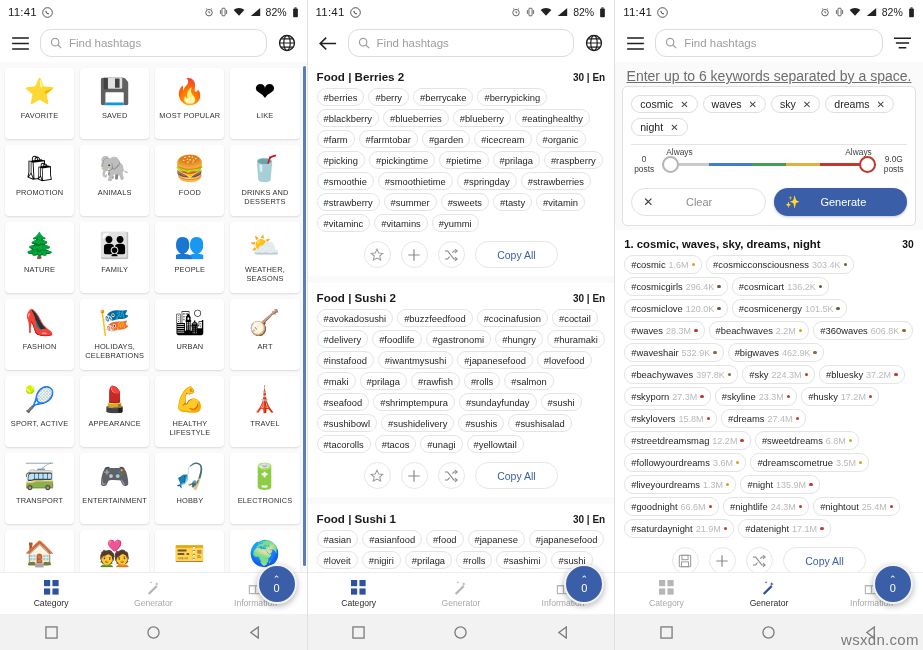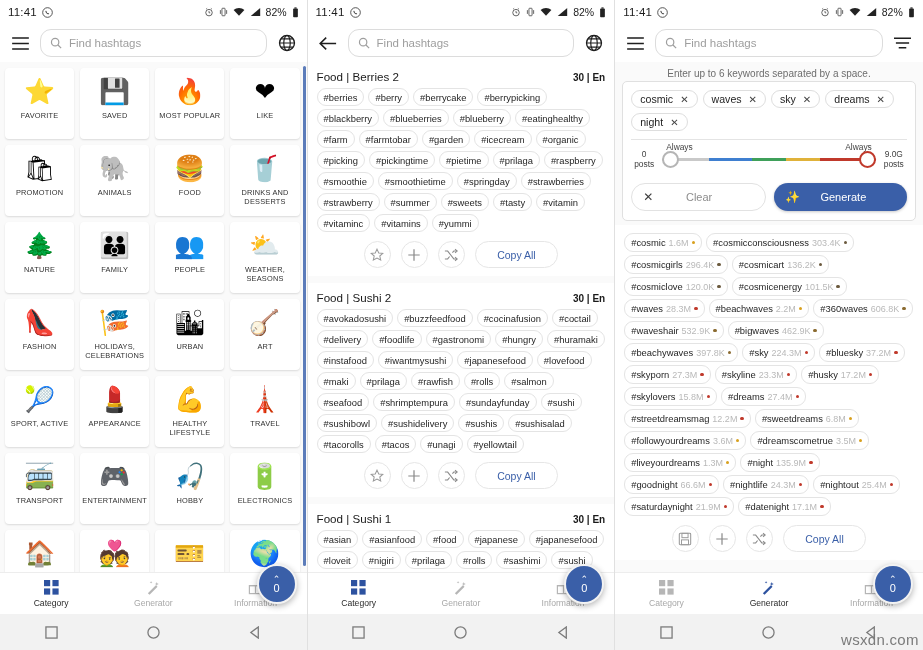--- a/index.html
+++ b/index.html
@@ -46,41 +46,41 @@
   .cat .emoji { font-size: 25px; line-height: 29px; }
   .cat .lbl { font-size: 7.4px; color: #303030; text-align: center;
               line-height: 9px; margin-top: 5px; padding: 0 2px;
               letter-spacing: .2px; word-break: break-word; }
   .scrollbar { position: absolute; right: 1px; top: 4px; width: 2.5px; height: 500px;
                background: #5c7cba; border-radius: 2px; }
 
   
   .section { background: #ffffff; margin: 0 0 7px 0; padding: 8px 9px 4px 9px; }
   .sec-head { display: flex; align-items: baseline; margin-bottom: 5px; }
-  .sec-title { font-size: 11.6px; font-weight: normal; color: #1a1a1a; }
+  .sec-title { font-size: 11.6px; font-weight: bold; color: #1a1a1a; }
   .sec-meta { margin-left: auto; font-size: 10px; font-weight: bold; color: #1a1a1a; }
   .tags { display: flex; flex-wrap: wrap; gap: 3px 4px; }
   .tag { border: 1px solid #e4e4e4; border-radius: 9px; background: #fff;
          padding: 1.5px 6px; font-size: 9.4px; color: #262626; white-space: nowrap;
          cursor: pointer; line-height: 13px; }
   .tag .cnt { color: #b9b9b9; margin-left: 3px; font-size: 9px; }
   .tag .dot { display: inline-block; width: 3.5px; height: 3.5px; border-radius: 50%;
               margin-left: 3px; vertical-align: 1.5px; }
   .actions { display: flex; align-items: center; justify-content: center;
              gap: 10px; padding: 9px 0 4px 0; }
   .abtn { width: 27px; height: 27px; border: 1px solid #e6e6e6; border-radius: 50%;
           background: #fff; display: flex; align-items: center; justify-content: center;
           cursor: pointer; color: #8a8a8a; }
   .copyall { height: 27px; min-width: 83px; border: 1px solid #e6e6e6; border-radius: 14px;
              background: #fff; display: flex; align-items: center; justify-content: center;
              font-size: 10.5px; color: #3a5fa8; cursor: pointer; }
 
   
   .genwrap { padding: 4px 7px 0 7px; }
-  .hint { text-align: center; font-size: 10px; color: #6d6d6d; margin: 2px 0 2px 0; }
+  .hint { text-align: center; font-size: 14px; color: #6d6d6d; margin: 2px 0 2px 0; text-decoration: underline; }
   .card { border: 1px solid #e0e0e0; border-radius: 5px; background: #fff;
           padding: 8px 8px 9px 8px; }
   .kwrow { display: flex; flex-wrap: wrap; gap: 5px; }
   .kw { border: 1px solid #dedede; border-radius: 11px; background: #fff;
         padding: 2px 8px; font-size: 10.6px; color: #1e1e1e; display: flex;
         align-items: center; gap: 7px; cursor: pointer; }
   .kw .x { color: #444; font-size: 10px; }
   .sliderzone { border-top: 1px solid #e4e4e4; margin-top: 8px; padding-top: 6px;
                 display: flex; align-items: center; gap: 5px; position: relative; }
   .sl-end { font-size: 8.4px; color: #3f3f3f; text-align: center; line-height: 10px;
@@ -760,20 +760,24 @@
             </div>
             <div class="genbtn">
               <span class="w">✨</span>
               <span class="t">Generate</span>
             </div>
           </div>
         </div>
       </div>
       <div id="p3results">
           <div class="section" style="margin: 4px 0px 0px;">
+            <div class="sec-head">
+              <span class="res-title">1. cosmic, waves, sky, dreams, night</span>
+              <span class="res-cnt">30</span>
+            </div>
             <div class="tags">
               <span class="tag"><span>#cosmic</span><span class="cnt">1.6M</span><span class="dot" style="background:#d8a01e"></span></span>
               <span class="tag"><span>#cosmicconsciousness</span><span class="cnt">303.4K</span><span class="dot" style="background:#6b5a3e"></span></span>
               <span class="tag"><span>#cosmicgirls</span><span class="cnt">296.4K</span><span class="dot" style="background:#6b5a3e"></span></span>
               <span class="tag"><span>#cosmicart</span><span class="cnt">136.2K</span><span class="dot" style="background:#6b5a3e"></span></span>
               <span class="tag"><span>#cosmiclove</span><span class="cnt">120.0K</span><span class="dot" style="background:#6b5a3e"></span></span>
               <span class="tag"><span>#cosmicenergy</span><span class="cnt">101.5K</span><span class="dot" style="background:#6b5a3e"></span></span>
               <span class="tag"><span>#waves</span><span class="cnt">28.3M</span><span class="dot" style="background:#c0392b"></span></span>
               <span class="tag"><span>#beachwaves</span><span class="cnt">2.2M</span><span class="dot" style="background:#d8a01e"></span></span>
               <span class="tag"><span>#360waves</span><span class="cnt">606.8K</span><span class="dot" style="background:#8a6a30"></span></span>

